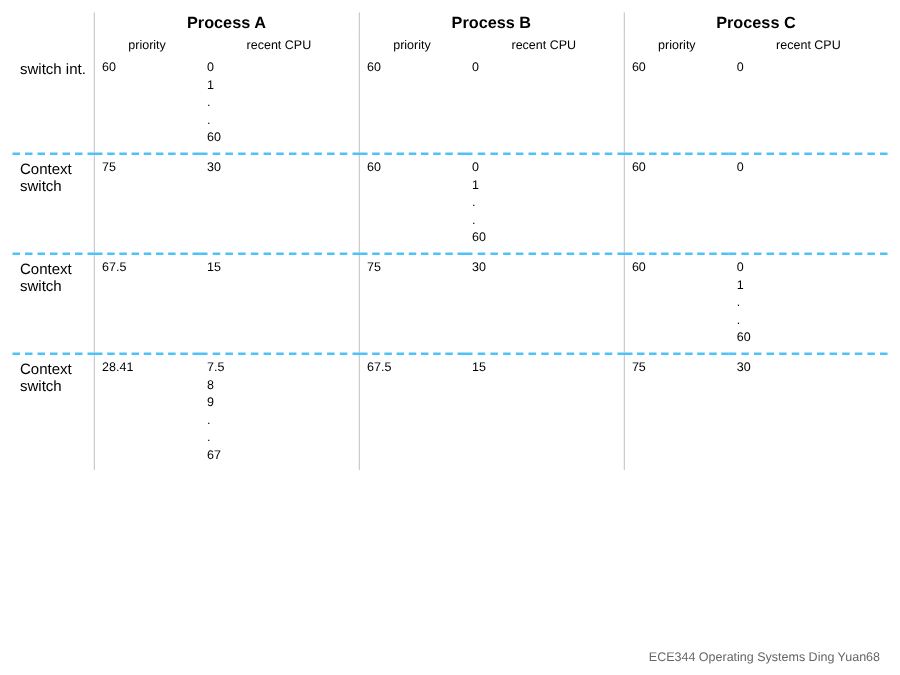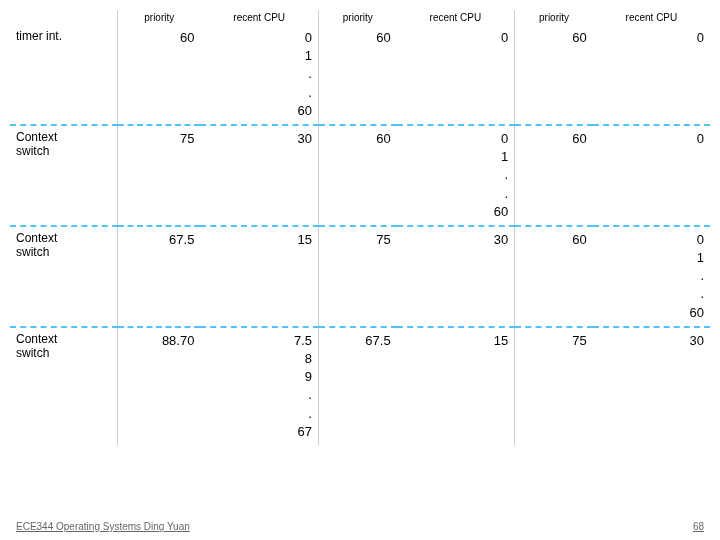--- a/index.html
+++ b/index.html
@@ -33,65 +33,79 @@
       padding: 2px 6px;
       vertical-align: bottom;
     }
     .row-label {
       font-size: 12px;
       vertical-align: top;
       padding: 4px 6px;
       white-space: nowrap;
     }
     .cell {
-      text-align: right;
+      text-align: left;
       vertical-align: top;
       padding: 4px 6px;
-      font-size: 13px;
+      font-size: 10px;
       line-height: 1.4;
     }
     .context-switch-row td {
       border-top: 2px dashed #4fc3f7;
     }
     .footer {
       position: absolute;
       bottom: 8px;
       left: 0;
       right: 0;
       display: flex;
-      justify-content: space-between;
+      justify-content: flex-end;
       padding: 0 16px;
       font-size: 10px;
       color: #666;
-      text-decoration: underline;
     }
     td.border-left {
       border-left: 1px solid #ccc;
     }
   </style>
 </head>
 <body>
 
 <div class="page">
 
   <table>
     <thead>
       <tr>
+        <td style="width:60px;"></td>
+
+        <td colspan="2" class="process-header border-left">
+          <strong>Process A</strong>
+        </td>
+
+        <td colspan="2" class="process-header border-left">
+          <strong>Process B</strong>
+        </td>
+
+        <td colspan="2" class="process-header border-left">
+          <strong>Process C</strong>
+        </td>
+      </tr>
+      <tr>
         <td></td>
         <td class="col-header border-left">priority</td>
         <td class="col-header">recent CPU</td>
         <td class="col-header border-left">priority</td>
         <td class="col-header">recent CPU</td>
         <td class="col-header border-left">priority</td>
         <td class="col-header">recent CPU</td>
       </tr>
     </thead>
     <tbody id="table-body">
     <tr>
-          <td class="row-label" style="white-space: nowrap; font-size: 12px;">timer int.</td>
+          <td class="row-label" style="white-space: nowrap; font-size: 12px;">switch int.</td>
           <td class="cell border-left">60</td>
           <td class="cell">0<br>1<br>.<br>.<br>60</td>
           <td class="cell border-left">60</td>
           <td class="cell">0</td>
           <td class="cell border-left">60</td>
           <td class="cell">0</td>
         </tr>
         <tr class="context-switch-row">
           <td class="row-label" style="white-space: nowrap; font-size: 12px;">Context<br>switch</td>
           <td class="cell border-left">75</td>
@@ -105,21 +119,21 @@
           <td class="row-label" style="white-space: nowrap; font-size: 12px;">Context<br>switch</td>
           <td class="cell border-left">67.5</td>
           <td class="cell">15</td>
           <td class="cell border-left">75</td>
           <td class="cell">30</td>
           <td class="cell border-left">60</td>
           <td class="cell">0<br>1<br>.<br>.<br>60</td>
         </tr>
         <tr class="context-switch-row">
           <td class="row-label" style="white-space: nowrap; font-size: 12px;">Context<br>switch</td>
-          <td class="cell border-left">88.70</td>
+          <td class="cell border-left">28.41</td>
           <td class="cell">7.5<br>8<br>9<br>.<br>.<br>67</td>
           <td class="cell border-left">67.5</td>
           <td class="cell">15</td>
           <td class="cell border-left">75</td>
           <td class="cell">30</td>
         </tr>
       </tbody>
   </table>
 
   <div class="footer">

